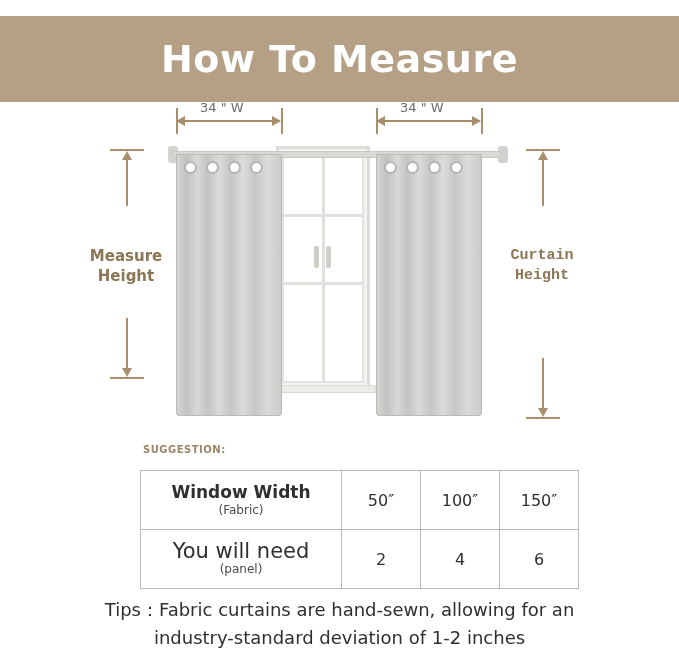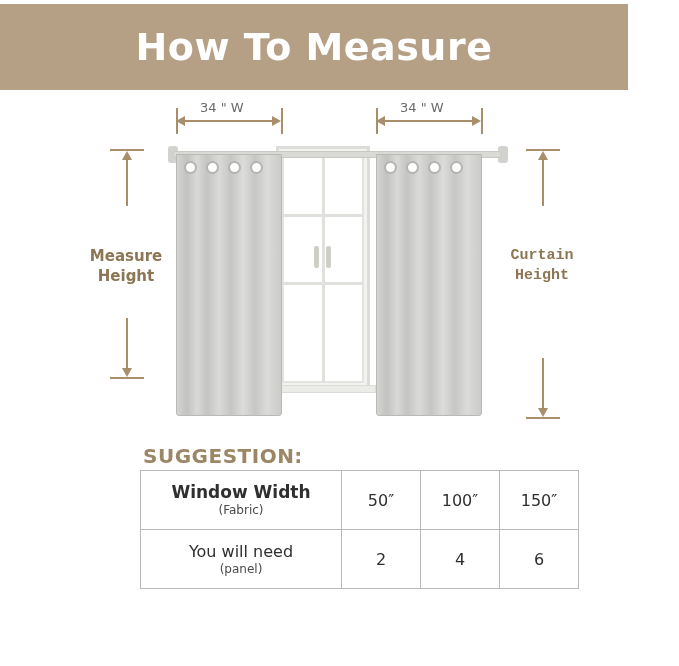--- a/index.html
+++ b/index.html
@@ -19,22 +19,22 @@
     position: relative;
     width: 679px;
     height: 666px;
     background: #ffffff;
   }
 
   
   .banner {
     position: absolute;
     left: 0;
-    top: 4px;
-    width: 628px;
+    top: 16px;
+    width: 679px;
     height: 86px;
     background: #b5a085;
     display: flex;
     align-items: center;
     justify-content: center;
   }
   .banner-title {
     color: #ffffff;
     font-size: 38px;
     font-weight: bold;
@@ -253,21 +253,21 @@
     line-height: 20px;
     text-align: center;
     font-family: "DejaVu Sans", sans-serif;
   }
 
   
   .suggestion-label {
     position: absolute;
     left: 143px;
     top: 444px;
-    font-size: 20px;
+    font-size: 10px;
     font-weight: bold;
     color: #9b8666;
     letter-spacing: 0.5px;
   }
   .table-wrap {
     position: absolute;
     left: 140px;
     top: 470px;
     width: 400px;
   }
@@ -299,21 +299,21 @@
     display: block;
     line-height: 21px;
   }
   .rh-sub {
     font-size: 12px;
     display: block;
     line-height: 15px;
     color: #4a4a4a;
   }
   .rh-main-2 {
-    font-size: 16px;
+    font-size: 21px;
     display: block;
     line-height: 21px;
   }
 
   
   .tips {
     position: absolute;
     left: 0;
     top: 596px;
     width: 679px;
@@ -425,14 +425,20 @@
           <span class="rh-sub">(panel)</span>
         </td>
         <td class="datacell">2</td>
         <td class="datacell">4</td>
         <td class="datacell">6</td>
       </tr>
     </tbody>
       </table>
   </div>
 
+  <div class="tips">
+    <div>
+      <span class="tips-label">Tips：</span><span>Fabric curtains are hand-sewn, allowing for an</span>
+    </div>
+    <div>industry-standard deviation of 1-2 inches</div>
+  </div>
 
 </div>
 
 </body></html>

